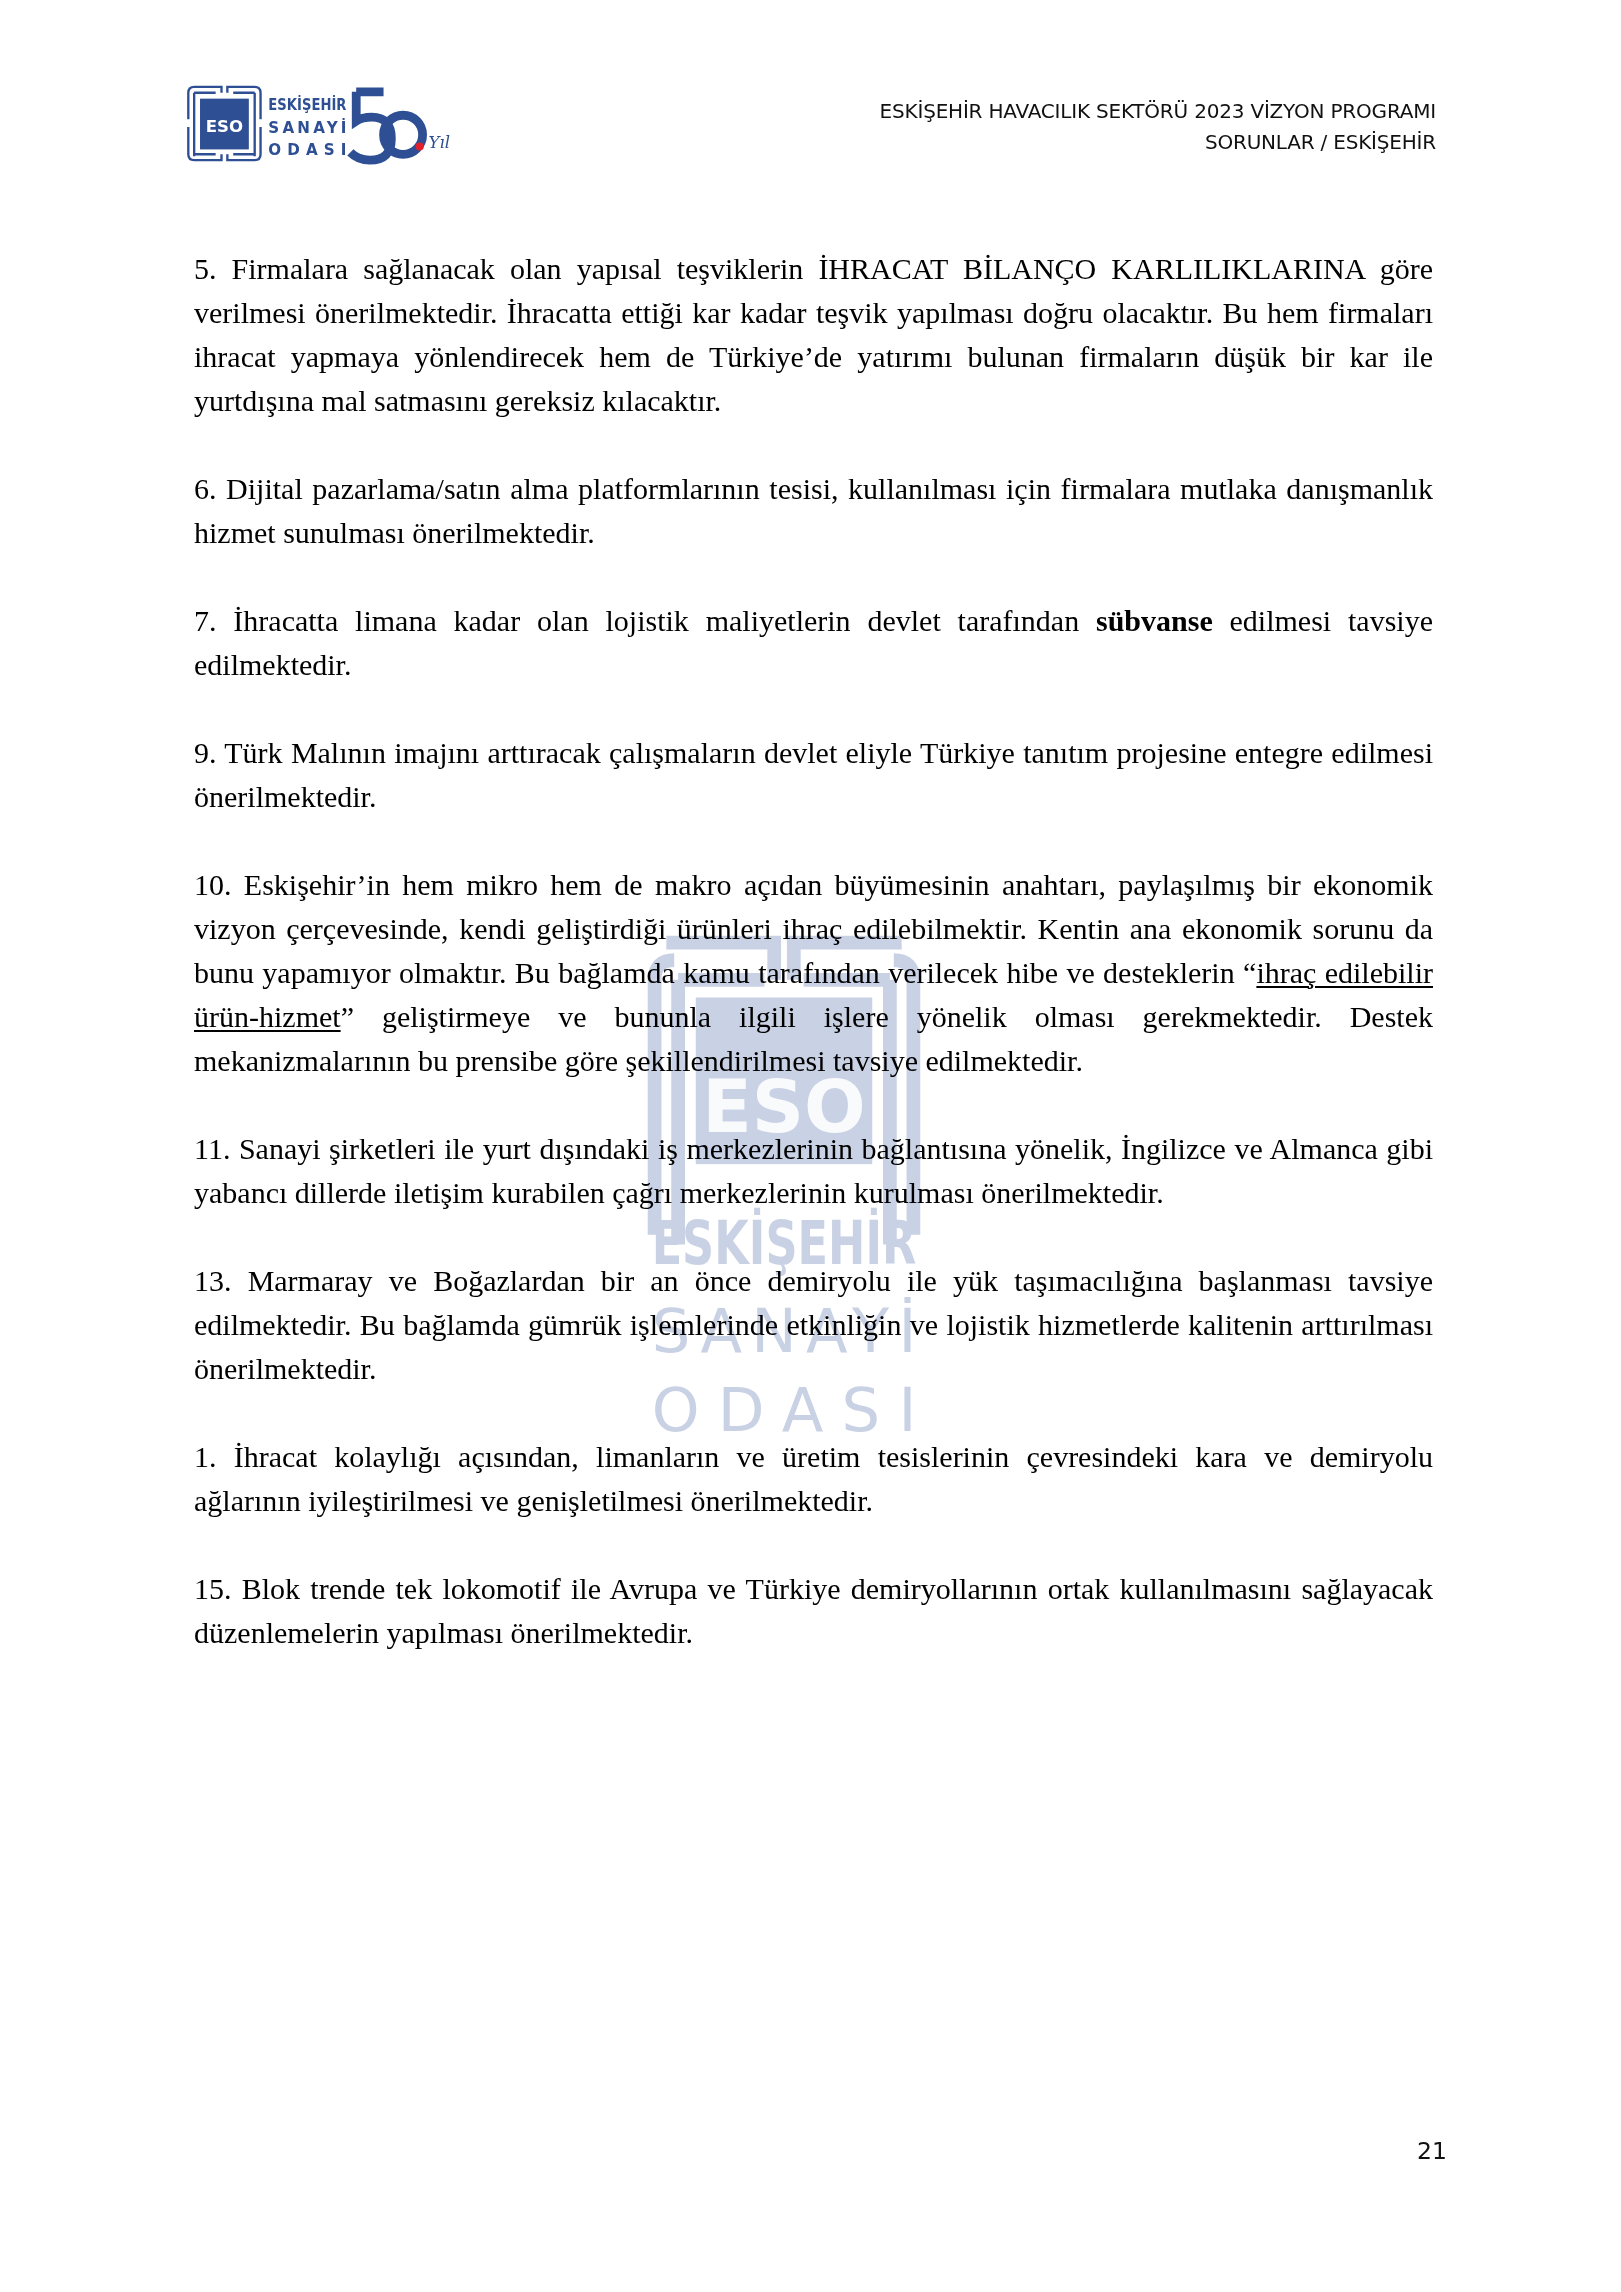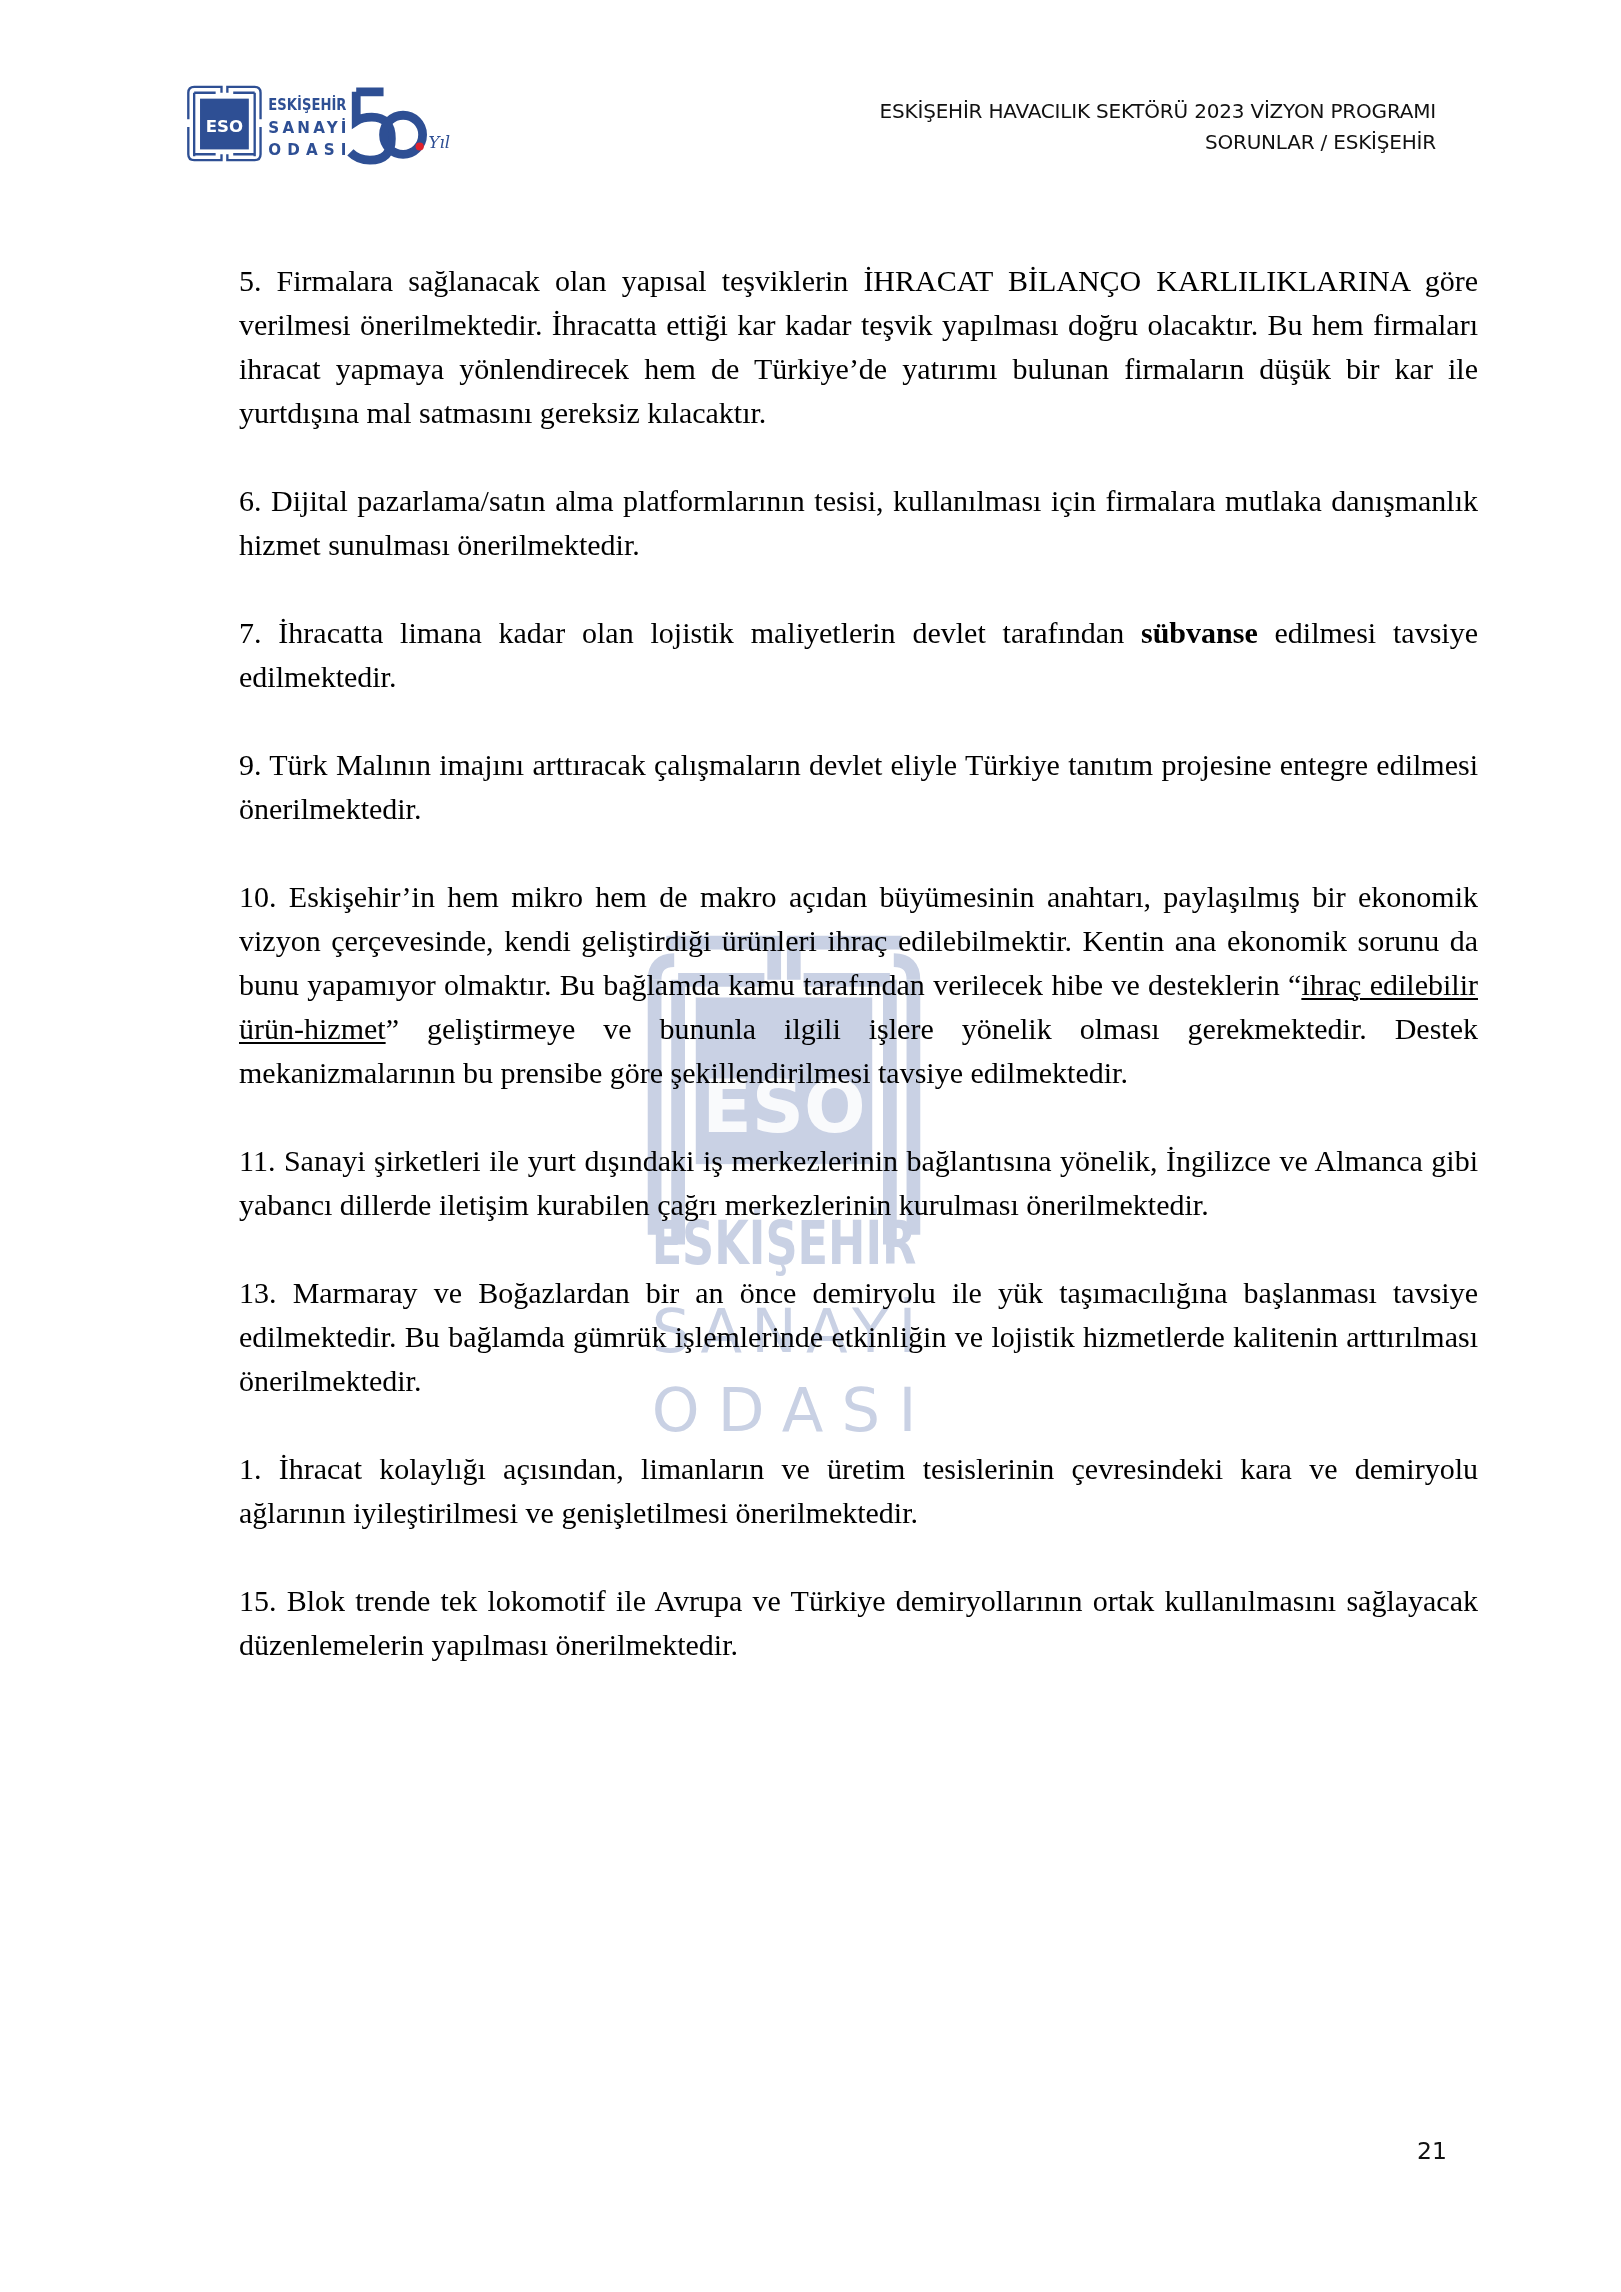--- a/index.html
+++ b/index.html
@@ -9,21 +9,21 @@
   .logo { position: absolute; left: 182px; top: 84px; width: 284px; height: 82px; }
   .logo svg { display: block; }
   .header-title { position: absolute; right: 185px; top: 96px; text-align: right; font-family: "DejaVu Sans", sans-serif; font-size: 20px; line-height: 31px; color: #111; letter-spacing: -0.2px; }
   .header-title div { white-space: nowrap; }
 
   
   .watermark { position: absolute; left: 627px; top: 921px; width: 314px; height: 549px; z-index: 0; }
   .watermark svg { display: block; }
 
   
-  .content { position: absolute; left: 194px; top: 259px; width: 1239px; z-index: 1; margin-left: 45px; }
+  .content { position: absolute; left: 194px; top: 247px; width: 1239px; z-index: 1; }
   .para { font-size: 30px; line-height: 44px; text-align: justify; margin: 0 0 44px 0; }
   .para b { font-weight: bold; }
   .para u { text-decoration: underline; text-underline-offset: 2.9px; text-decoration-thickness: 1.5px; }
 
   
   .page-number { position: absolute; right: 174px; top: 2137px; font-family: "DejaVu Sans", sans-serif; font-size: 23.5px; color: #111; }
 </style>
 </head>
 <body>
 

